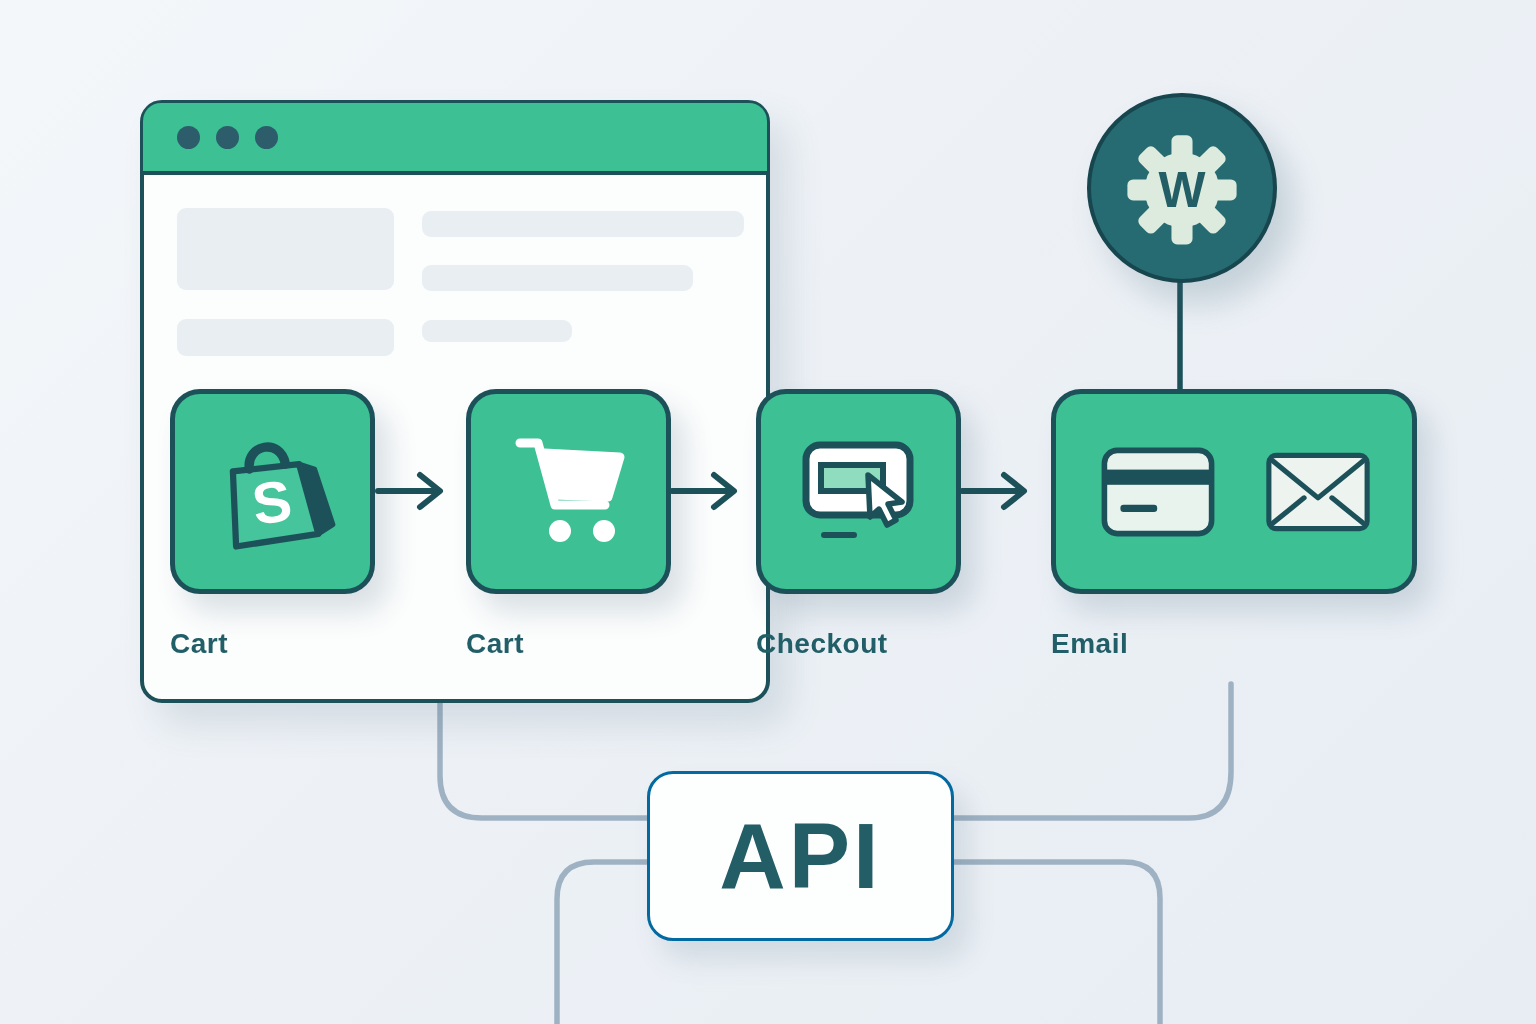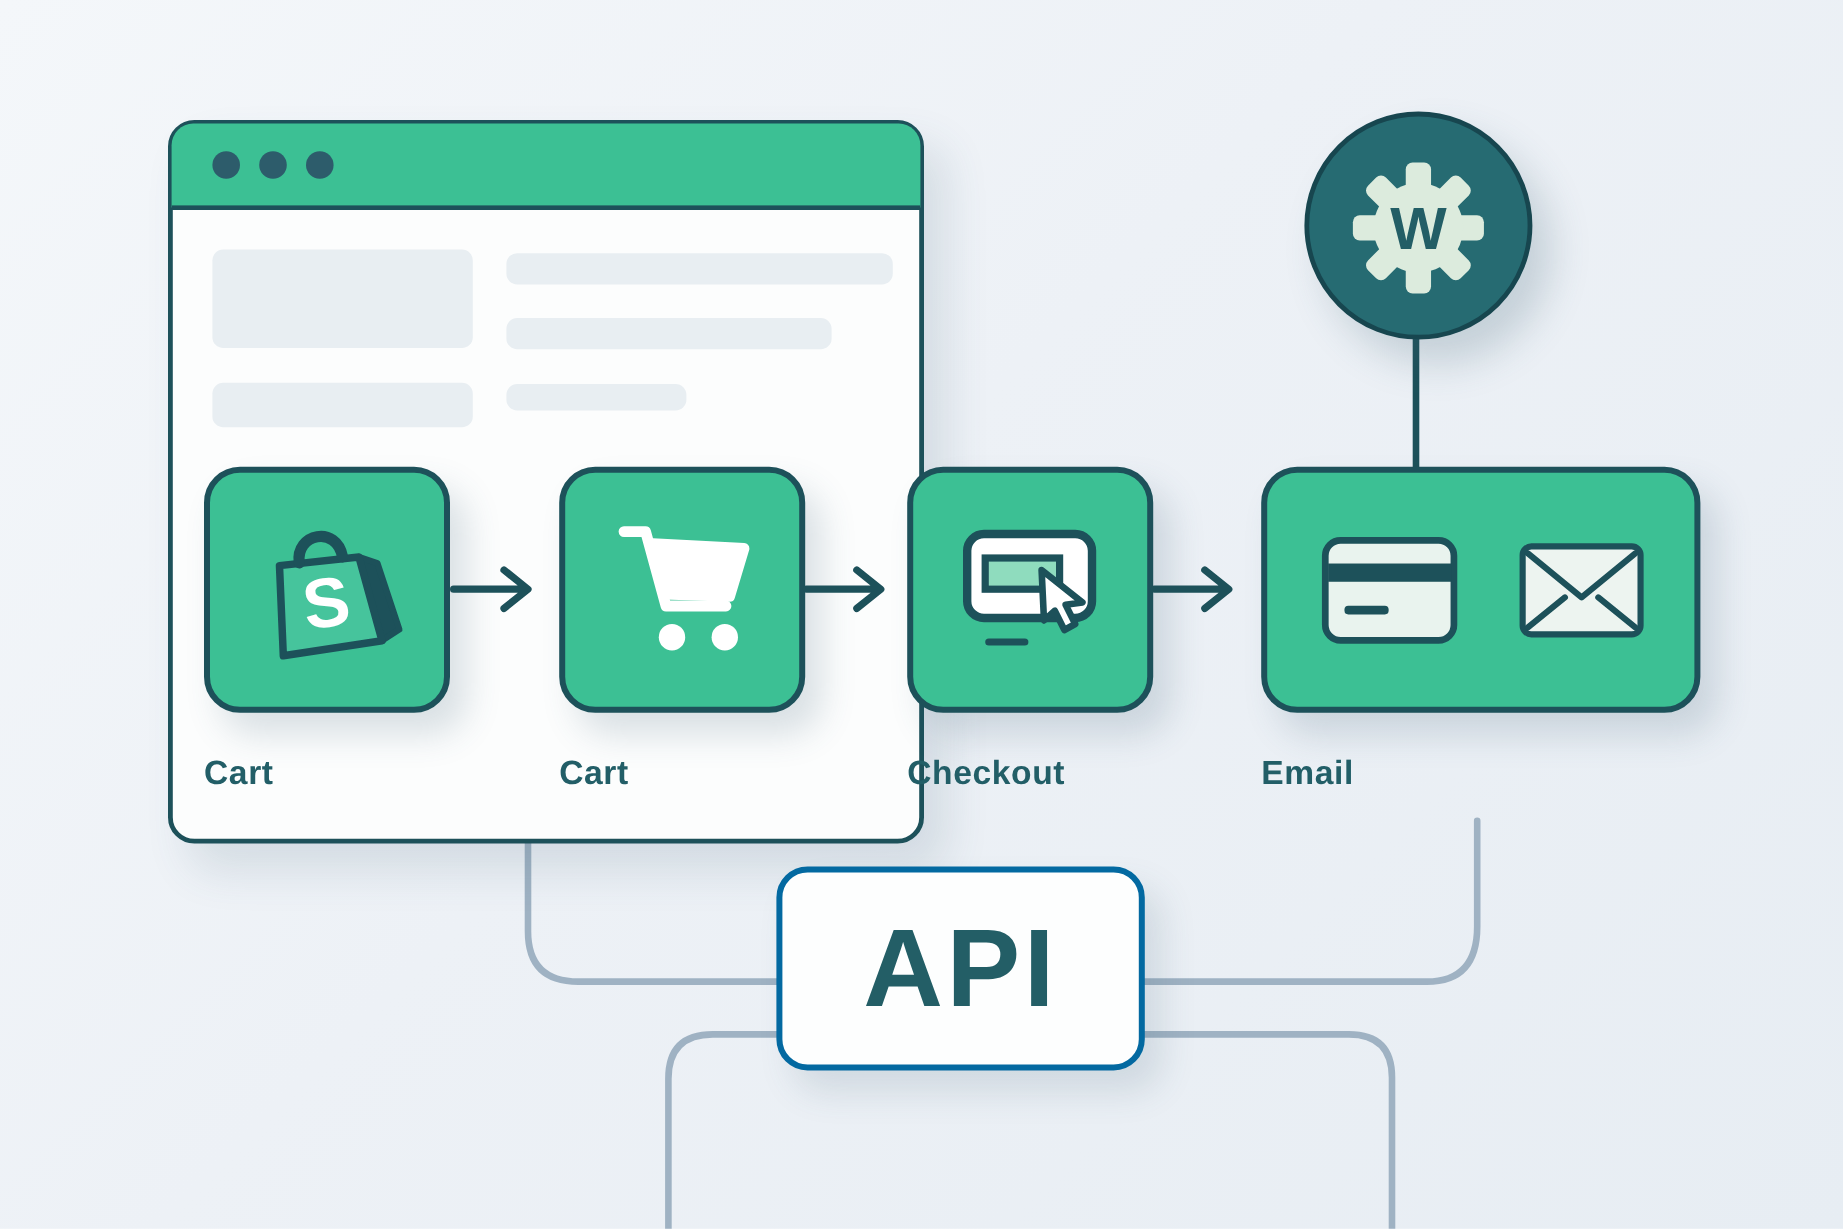--- a/index.html
+++ b/index.html
@@ -60,22 +60,22 @@
   #arrow-3{left:958px;}
   
   .webhook-circle{
     left:1087px;top:93px;width:190px;height:190px;border-radius:50%;
     background:#266b72;border:4px solid #17464f;box-sizing:border-box;
     box-shadow:16px 20px 32px rgba(60,95,115,0.22);
     z-index:3;display:flex;align-items:center;justify-content:center;
   }
   
   .api-box{
-    left:647px;top:722px;width:307px;height:170px;
-    background:#fdfefe;border:5px solid #0369a1;border-radius:26px;
+    left:647px;top:771px;width:307px;height:170px;
+    background:#fdfefe;border:3px solid #0369a1;border-radius:26px;
     box-shadow:14px 18px 28px rgba(60,95,115,0.15);
     z-index:3;box-sizing:border-box;
     display:flex;align-items:center;justify-content:center;
     font-size:92px;font-weight:800;color:#235e66;letter-spacing:3px;
   }
 </style>
 </head>
 <body>
 
 <svg id="connector-layer" class="abs" viewBox="0 0 1536 1024" xmlns="http://www.w3.org/2000/svg">

